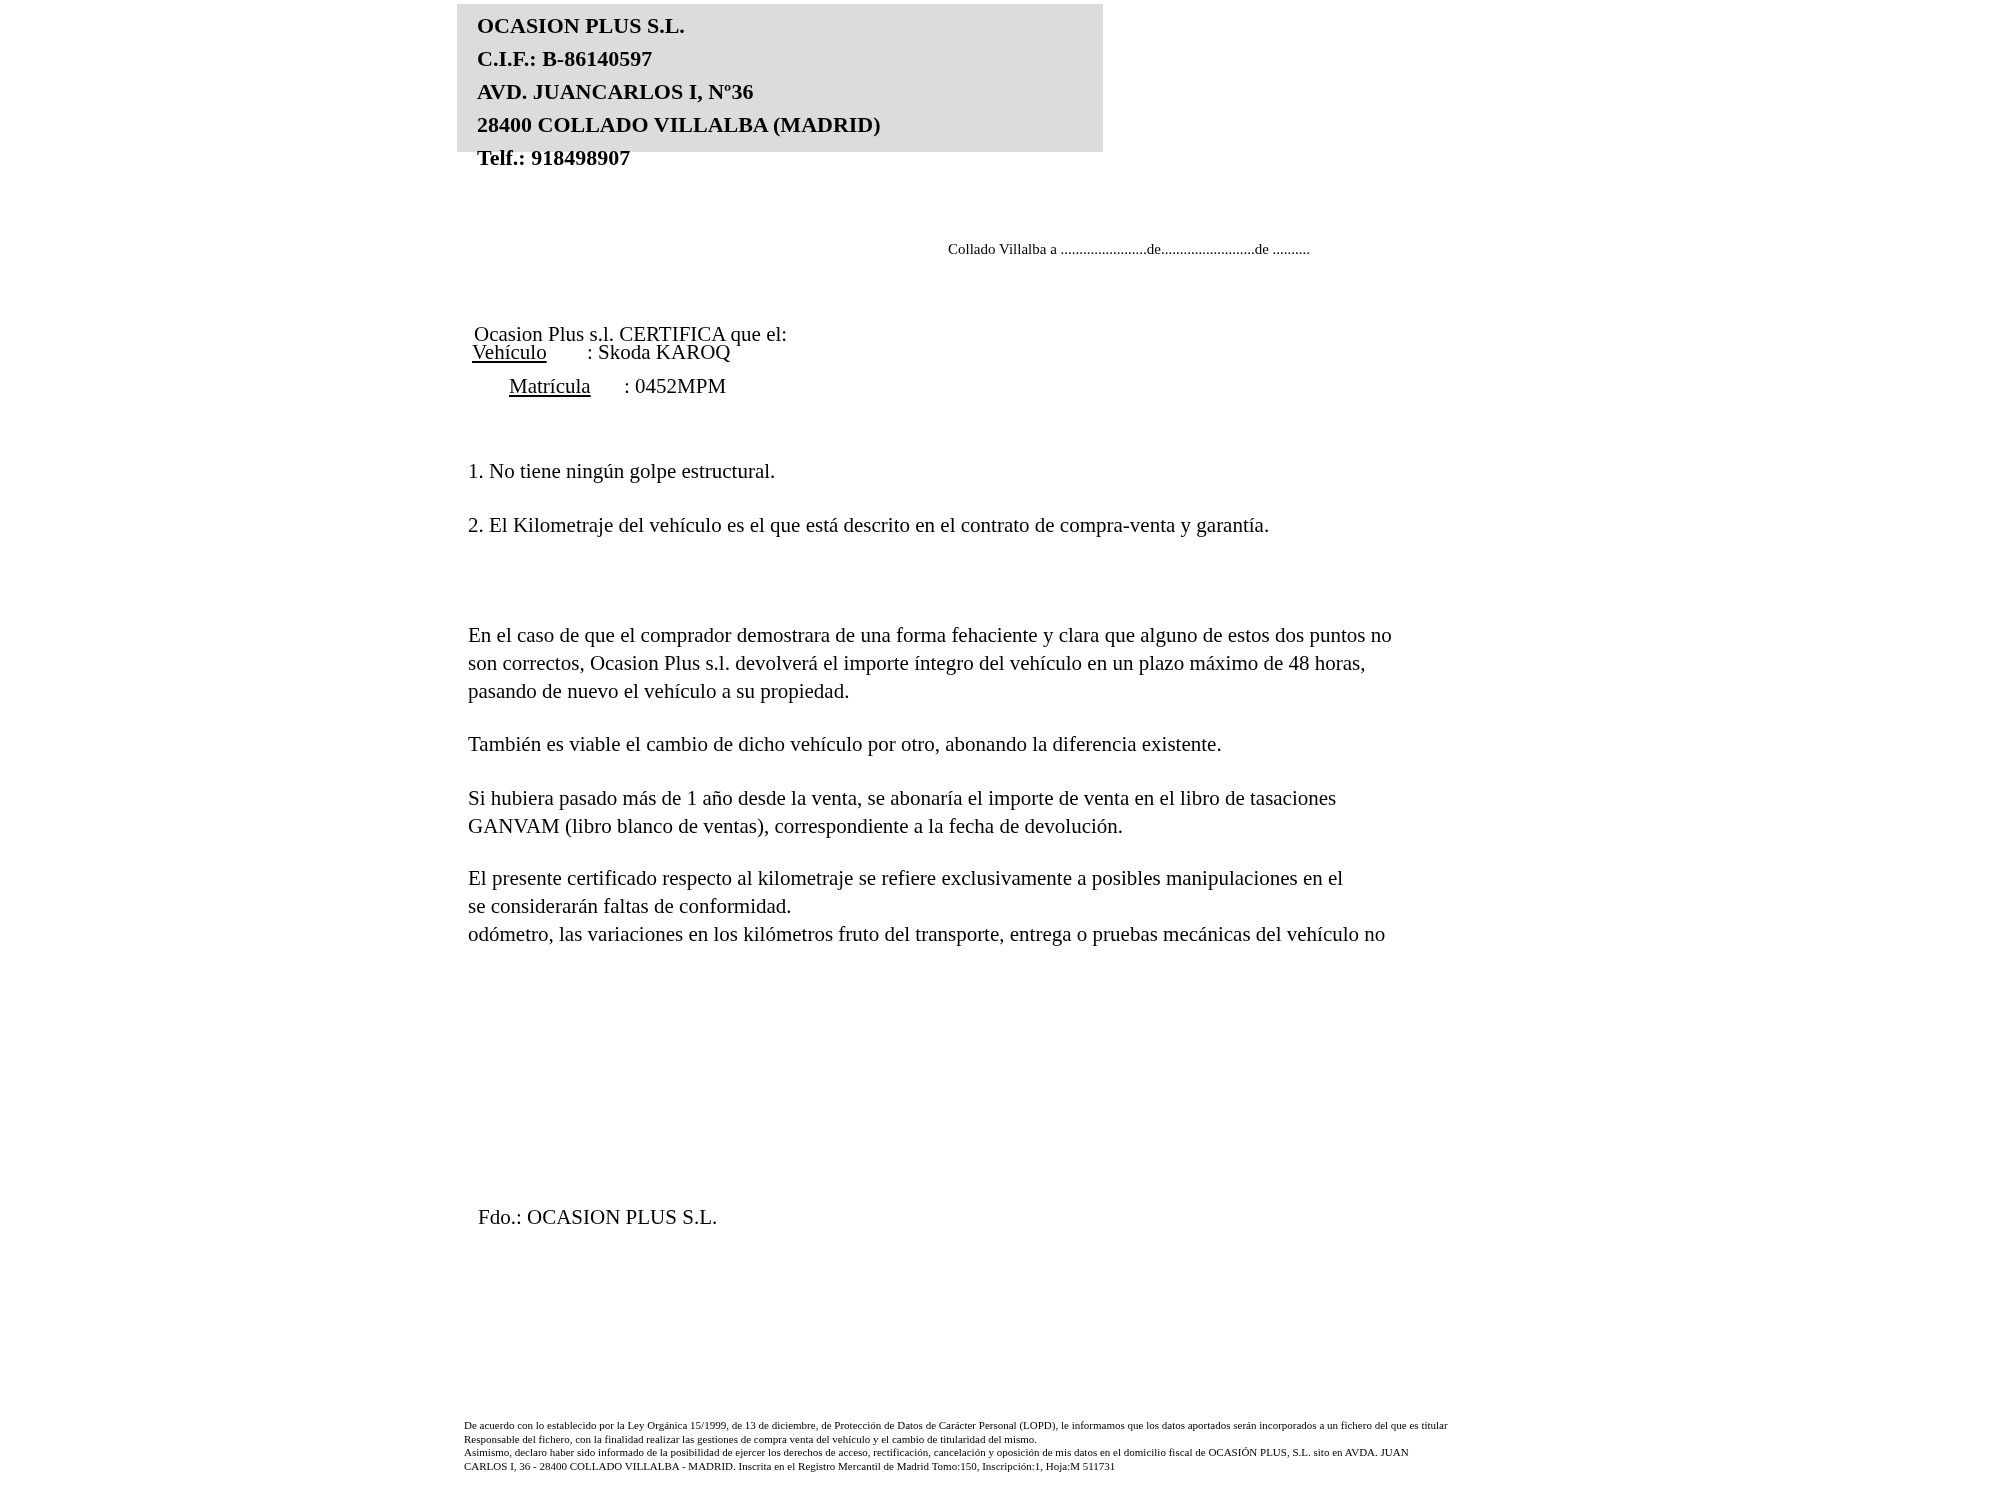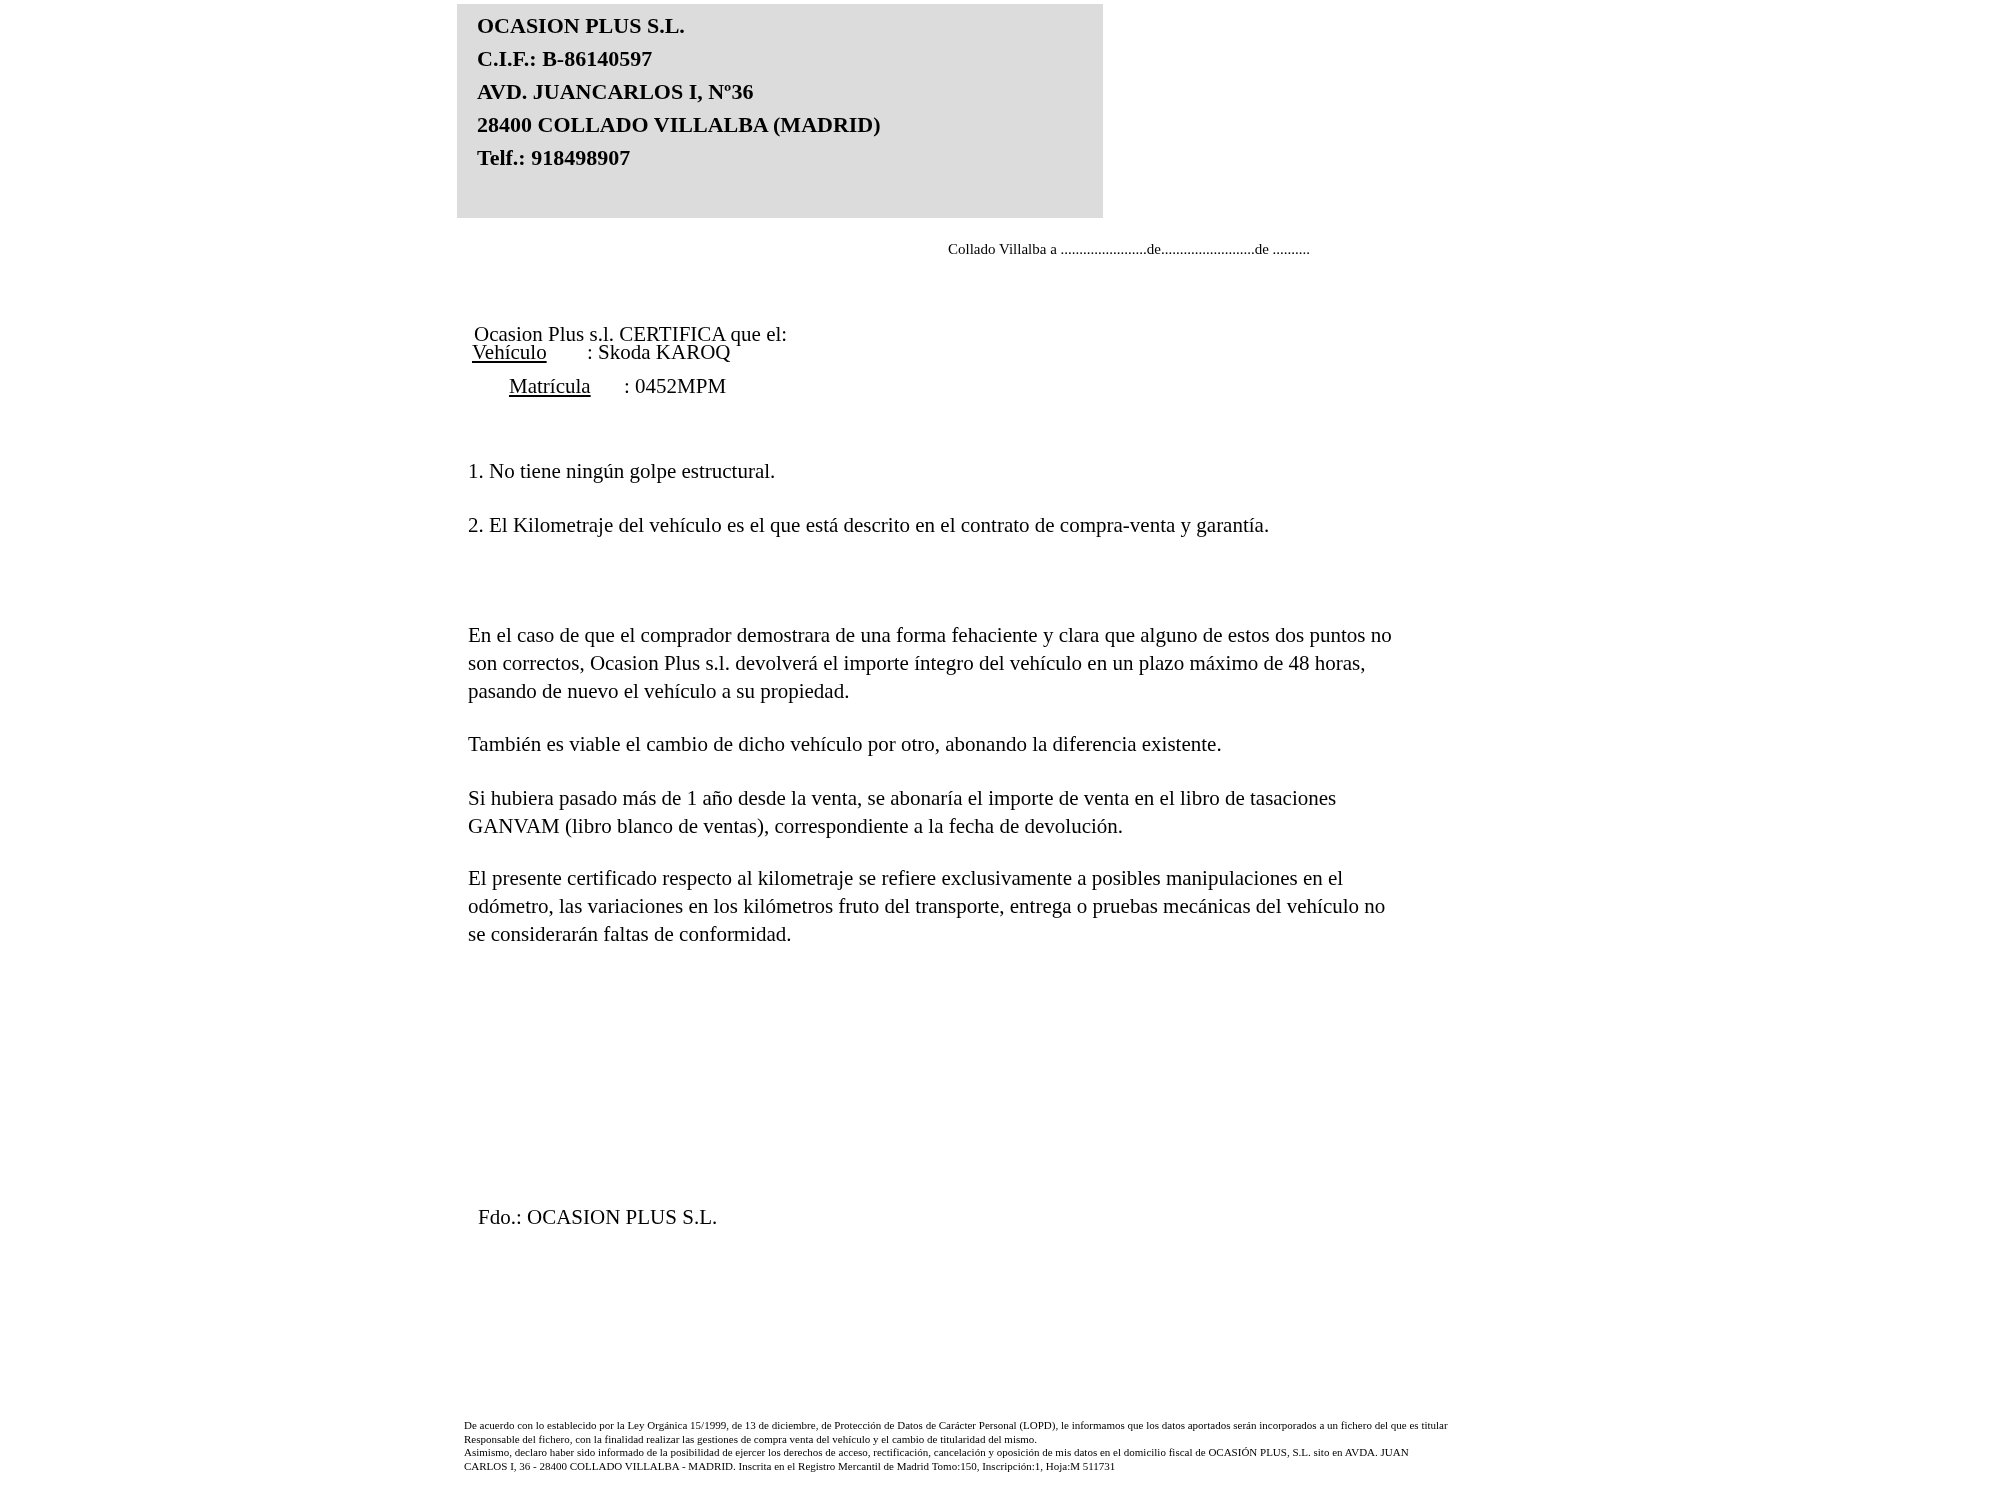--- a/index.html
+++ b/index.html
@@ -11,21 +11,21 @@
     background: #ffffff;
     font-family: "Liberation Serif", "DejaVu Serif", serif;
     color: #000000;
     overflow: hidden;
   }
   .header-box {
     position: absolute;
     left: 457px;
     top: 4px;
     width: 646px;
-    height: 214px;
+    height: 148px;
     background: #dcdcdc;
     padding: 5px 0 0 20px;
   }
   .header-line {
     font-weight: bold;
     font-size: 22px;
     line-height: 33px;
     white-space: nowrap;
   }
   .date-line {
@@ -127,22 +127,22 @@
     <div>También es viable el cambio de dicho vehículo por otro, abonando la diferencia existente.</div>
   </div>
 
   <div class="para ganvam">
     <div>Si hubiera pasado más de 1 año desde la venta, se abonaría el importe de venta en el libro de tasaciones</div>
     <div>GANVAM (libro blanco de ventas), correspondiente a la fecha de devolución.</div>
   </div>
 
   <div class="para odometer">
     <div>El presente certificado respecto al kilometraje se refiere exclusivamente a posibles manipulaciones en el</div>
+    <div>se considerarán faltas de conformidad.</div>
     <div>odómetro, las variaciones en los kilómetros fruto del transporte, entrega o pruebas mecánicas del vehículo no</div>
-    <div>se considerarán faltas de conformidad.</div>
   </div>
 
   <div class="signature">Fdo.: OCASION PLUS S.L.</div>
 
   <div class="legal">
     <div>De acuerdo con lo establecido por la Ley Orgánica 15/1999, de 13 de diciembre, de Protección de Datos de Carácter Personal (LOPD), le informamos que los datos aportados serán incorporados a un fichero del que es titular</div>
     <div>Responsable del fichero, con la finalidad realizar las gestiones de compra venta del vehículo y el cambio de titularidad del mismo.</div>
     <div>Asimismo, declaro haber sido informado de la posibilidad de ejercer los derechos de acceso, rectificación, cancelación y oposición de mis datos en el domicilio fiscal de OCASIÓN PLUS, S.L. sito en AVDA. JUAN</div>
     <div>CARLOS I, 36 - 28400 COLLADO VILLALBA - MADRID. Inscrita en el Registro Mercantil de Madrid Tomo:150, Inscripción:1, Hoja:M 511731</div>
   </div>

